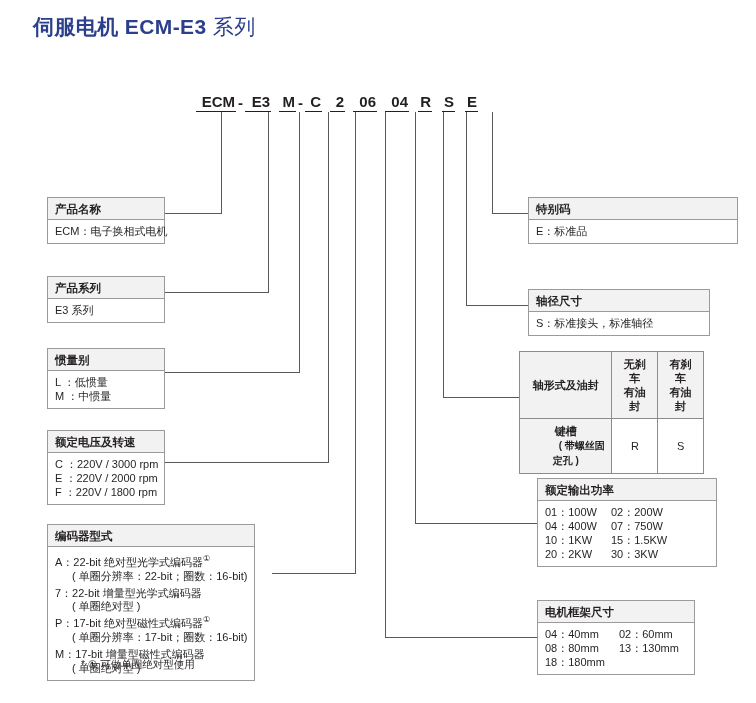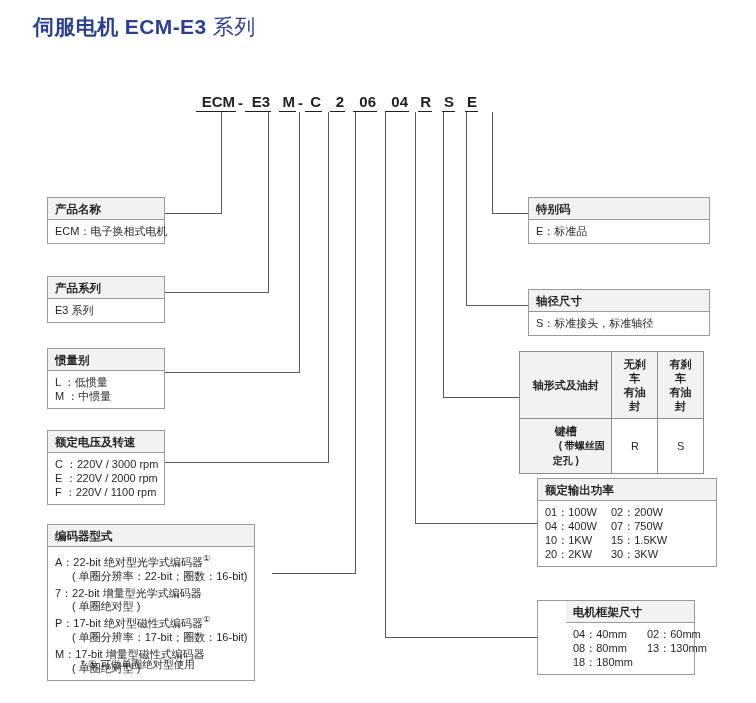--- a/index.html
+++ b/index.html
@@ -175,41 +175,41 @@
       <div class="ln">L ：低惯量</div>
       <div class="ln">M ：中惯量</div>
     </div>
   </div>
 
   <div class="box" style="left:47px; top:430px; width:118px;">
     <div class="bh">额定电压及转速</div>
     <div class="bb">
       <div class="ln">C ：220V / 3000 rpm</div>
       <div class="ln">E ：220V / 2000 rpm</div>
-      <div class="ln">F ：220V / 1100 rpm</div>
+      <div class="ln">F ：220V / 1800 rpm</div>
     </div>
   </div>
 
   <div class="box" style="left:47px; top:524px; width:208px;">
     <div class="bh">编码器型式</div>
     <div class="bb" style="padding-top:5px;">
       <div class="ln"><span>A：22-bit 绝对型光学式编码器</span><sup class="circ">①</sup></div>
       <div class="ind">( 单圈分辨率：22-bit；圈数：16-bit)</div>
       <div class="ln"><span>7：22-bit 增量型光学式编码器</span><sup class="circ"></sup></div>
       <div class="ind">( 单圈绝对型 )</div>
       <div class="ln"><span>P：17-bit 绝对型磁性式编码器</span><sup class="circ">①</sup></div>
       <div class="ind">( 单圈分辨率：17-bit；圈数：16-bit)</div>
       <div class="ln"><span>M：17-bit 增量型磁性式编码器</span><sup class="circ"></sup></div>
       <div class="ind">( 单圈绝对型 )</div>
     </div>
   </div>
 
   <div class="footnote">* ① 可做单圈绝对型使用</div>
 
-  <div class="box" style="left:528px; top:197px; width:182px;">
+  <div class="box" style="left:528px; top:197px; width:210px;">
     <div class="bh">特别码</div>
     <div class="bb">
       <div class="ln">E：标准品</div>
     </div>
   </div>
 
   <div class="box" style="left:528px; top:289px; width:182px;">
     <div class="bh">轴径尺寸</div>
     <div class="bb">
       <div class="ln">S：标准接头，标准轴径</div>
@@ -249,21 +249,21 @@
         <div class="ln">04：400W</div>
         <div class="ln">07：750W</div>
         <div class="ln">10：1KW</div>
         <div class="ln">15：1.5KW</div>
         <div class="ln">20：2KW</div>
         <div class="ln">30：3KW</div>
       </div>
     </div>
   </div>
 
-  <div class="box" style="left:537px; top:600px; width:158px;padding-left:28px;">
+  <div class="box" style="left:537px; top:600px; width:158px;">
     <div class="bh">电机框架尺寸</div>
     <div class="bb">
       <div class="grid2">
         <div class="ln">04：40mm</div>
         <div class="ln">02：60mm</div>
         <div class="ln">08：80mm</div>
         <div class="ln">13：130mm</div>
         <div class="ln">18：180mm</div>
         <div class="ln"></div>
       </div>

